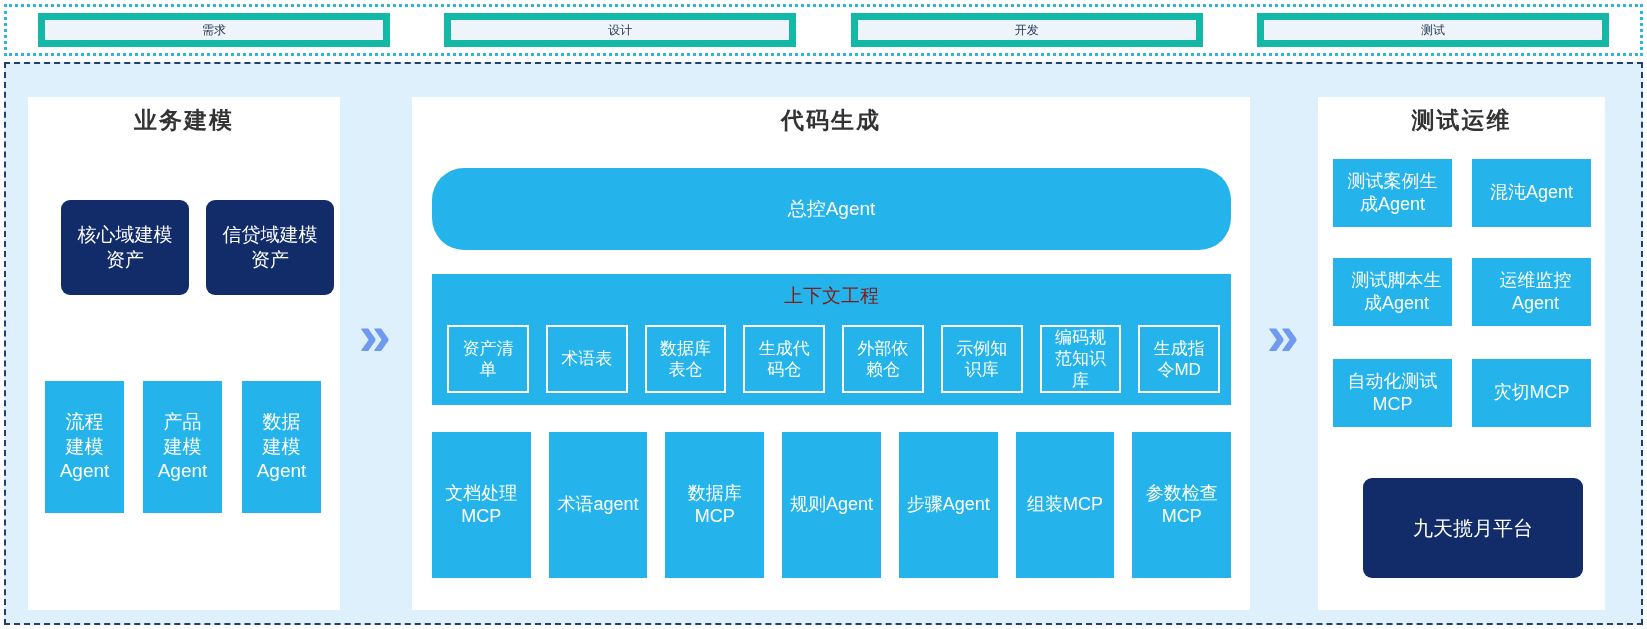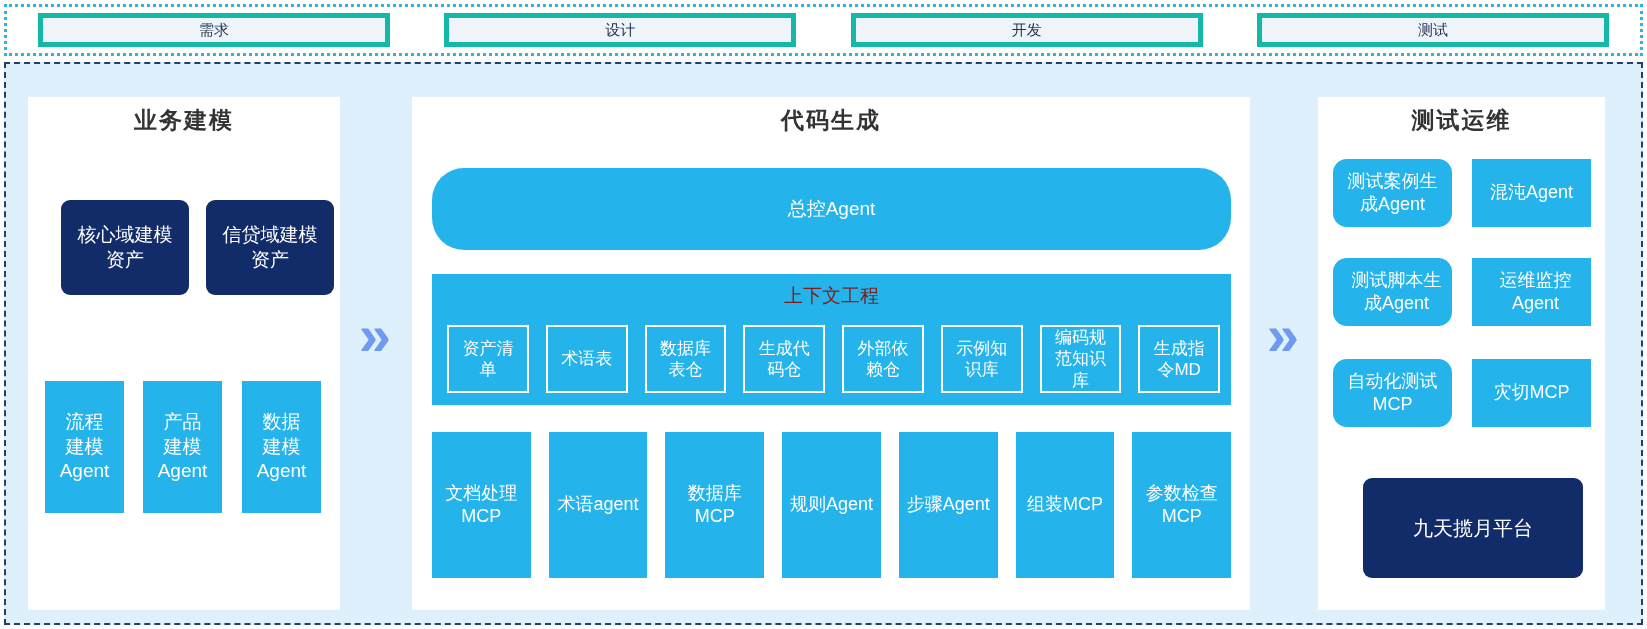--- a/index.html
+++ b/index.html
@@ -4,23 +4,23 @@
 <style>
   * { margin:0; padding:0; box-sizing:border-box; }
   html,body { width:1647px; height:629px; background:#ffffff;
     font-family:"Liberation Sans", sans-serif; }
   .stage { position:relative; width:1647px; height:629px; background:#ffffff; overflow:hidden; }
 
   
   .phase-strip { position:absolute; left:4px; top:4px; width:1639px; height:52px;
     background:#ffffff; border:3px dotted #2fb2e4;
     display:flex; align-items:center; justify-content:space-between; padding:0 31px; }
-  .phase-box { width:352px; height:34px; background:#eef4fa; border:5px solid #14b8a6;
+  .phase-box { width:352px; height:34px; background:#eef4fa; border:7px solid #14b8a6;
     display:flex; align-items:center; justify-content:center;
-    font-size:15px; color:#233650; }
+    font-size:12px; color:#233650; }
 
   
   .main { position:absolute; left:4px; top:62px; width:1639px; height:563px;
     background:#def0fb; border:2px dashed #20406f; }
 
   .panel { position:absolute; top:33px; height:513px; background:#ffffff; }
   .panel-title { position:absolute; top:8px; left:0; width:100%; text-align:center;
     font-size:23px; font-weight:bold; color:#333333; letter-spacing:2px; }
 
   .panel-business { left:22px;  width:312px; }
@@ -58,21 +58,21 @@
     font-size:17px; line-height:1.25; white-space:pre-line; }
   .tools-row { position:absolute; left:20px; top:335px; width:799px; height:146px;
     display:flex; gap:18px; }
   .tool-box { flex:1; background:#24b3ea; color:#ffffff;
     display:flex; align-items:center; justify-content:center; text-align:center;
     font-size:18px; line-height:1.3; white-space:pre-line; }
 
   
   .to-box { width:119px; height:68px; font-size:18px; }
   .to-r1 { top:62px; } .to-r2 { top:161px;padding-left:8px; } .to-r3 { top:262px; }
-  .to-c1 { left:15px;border-radius:14px; } .to-c2 { left:154px; }
+  .to-c1 { left:15px; } .to-c2 { left:154px; }
   .platform { left:34px; top:381px; width:220px; height:100px; font-size:20px; }
 </style>
 </head>
 <body>
 
 <div class="stage">
 
   <div class="phase-strip">
     <div class="phase-box">需求</div>
     <div class="phase-box">设计</div>

